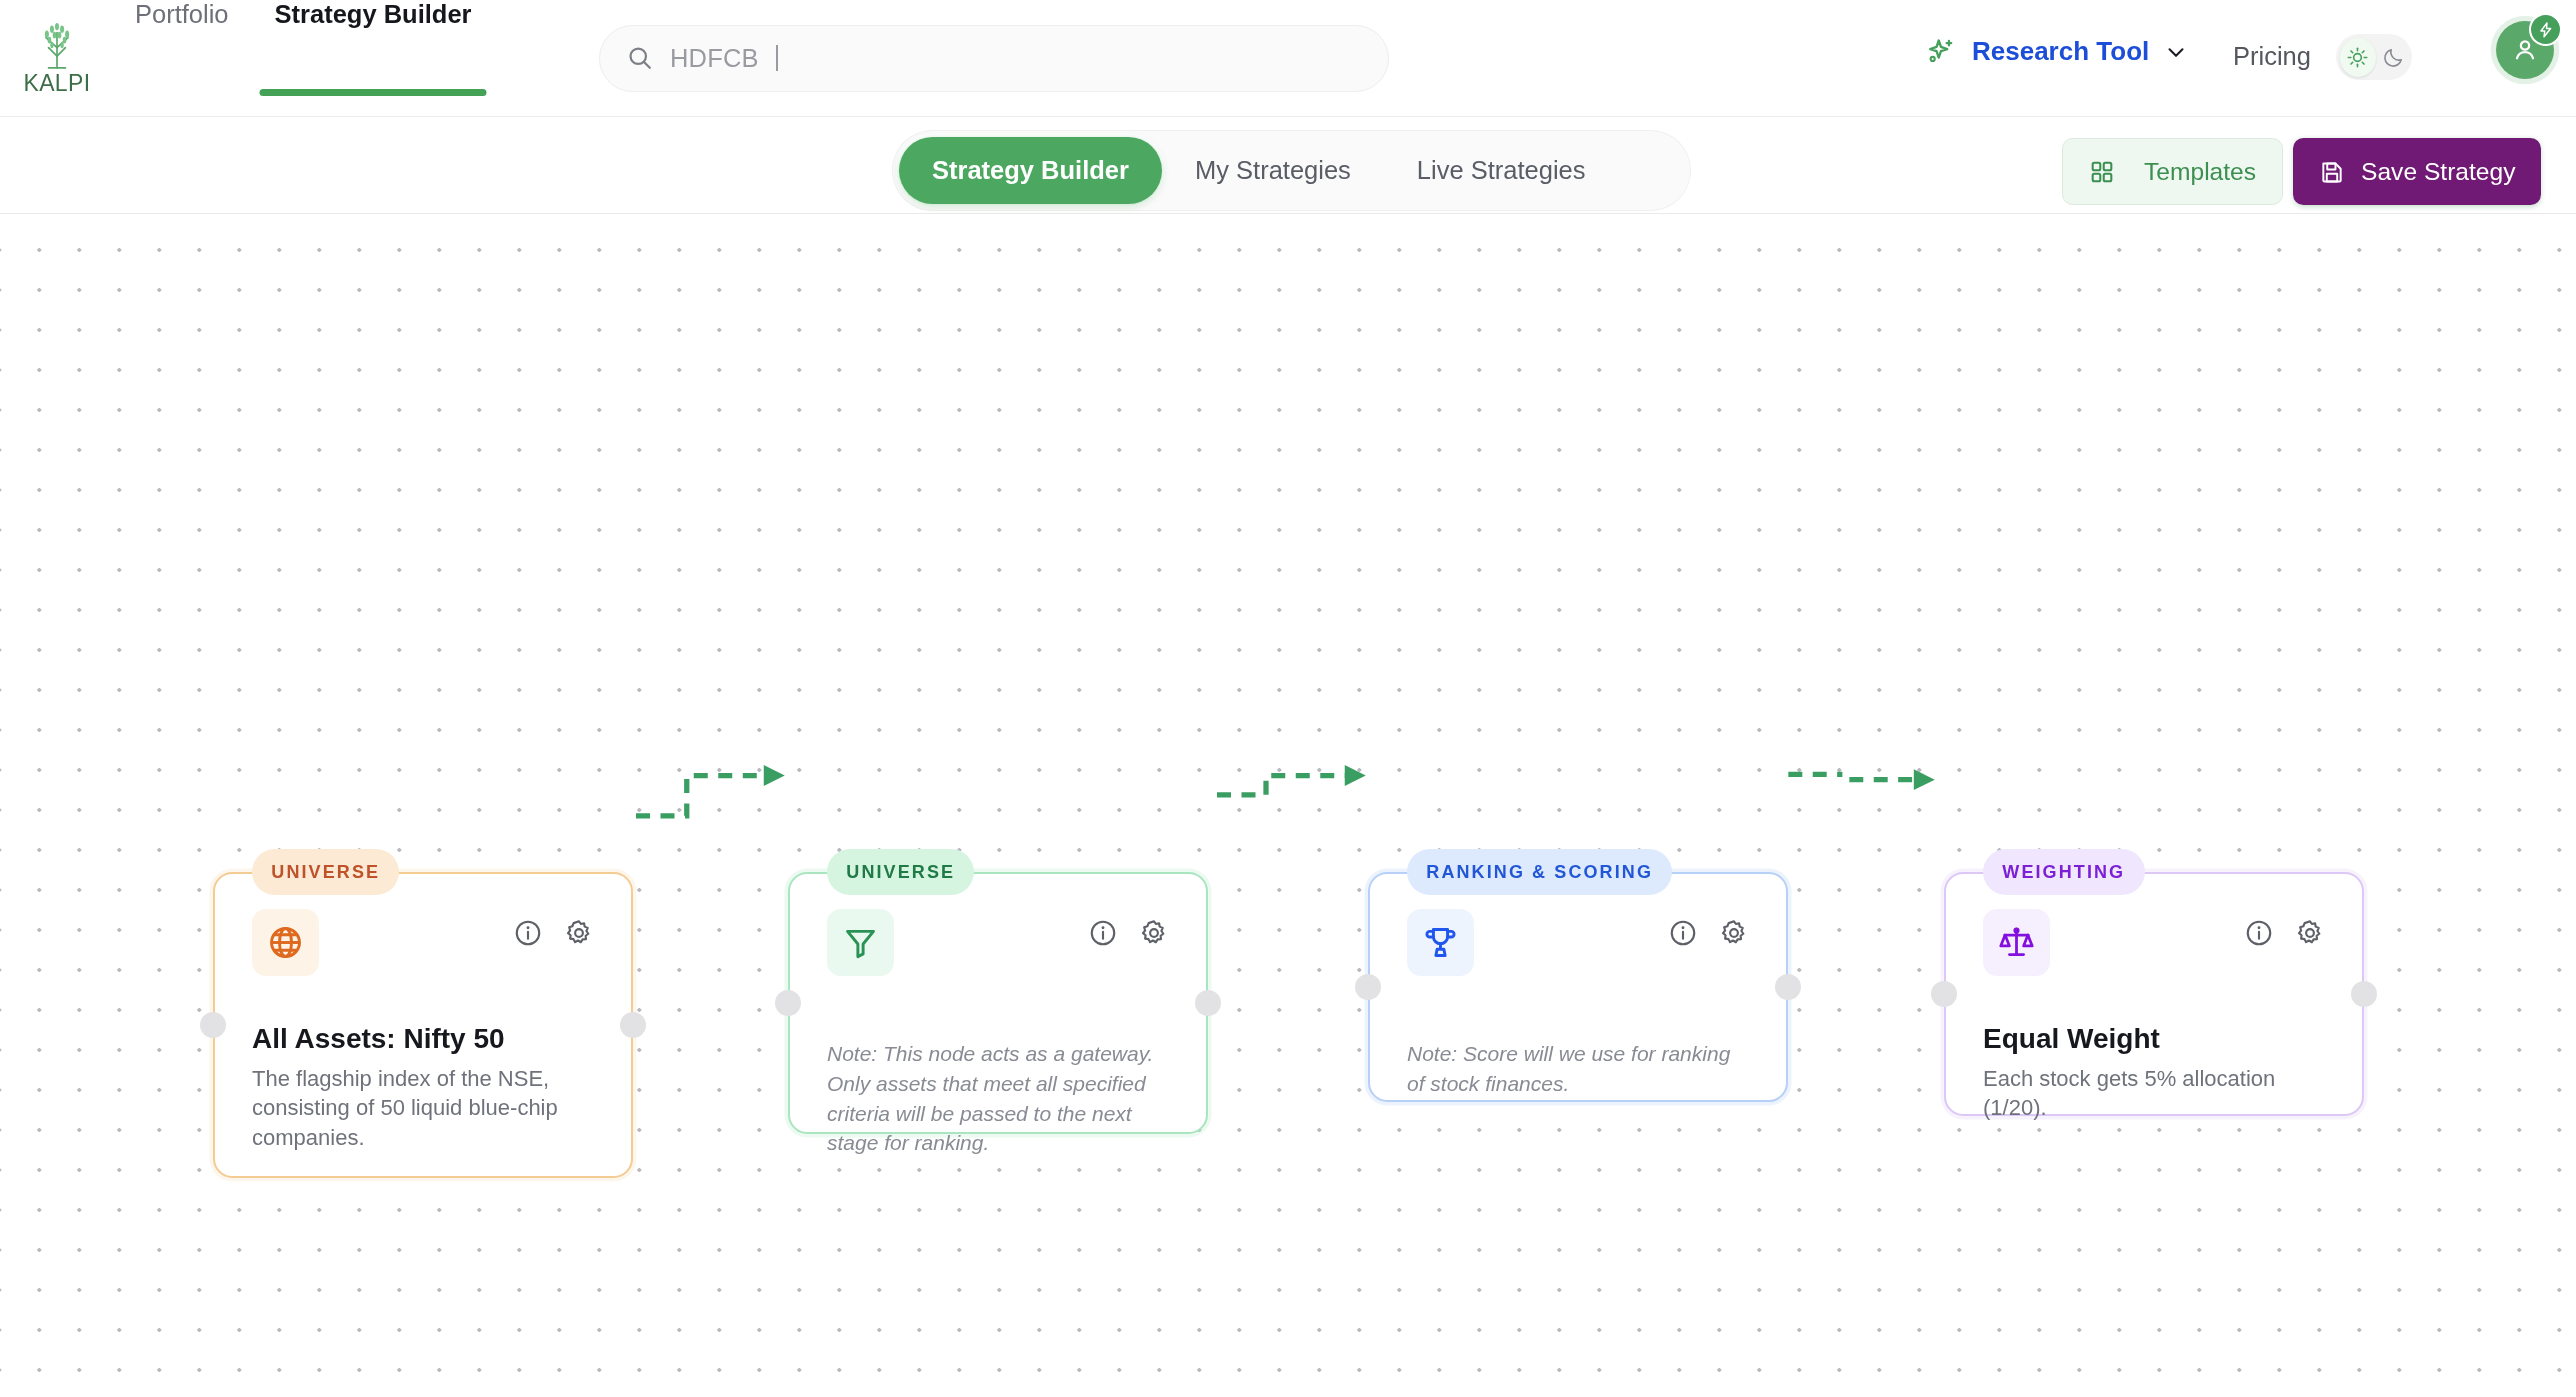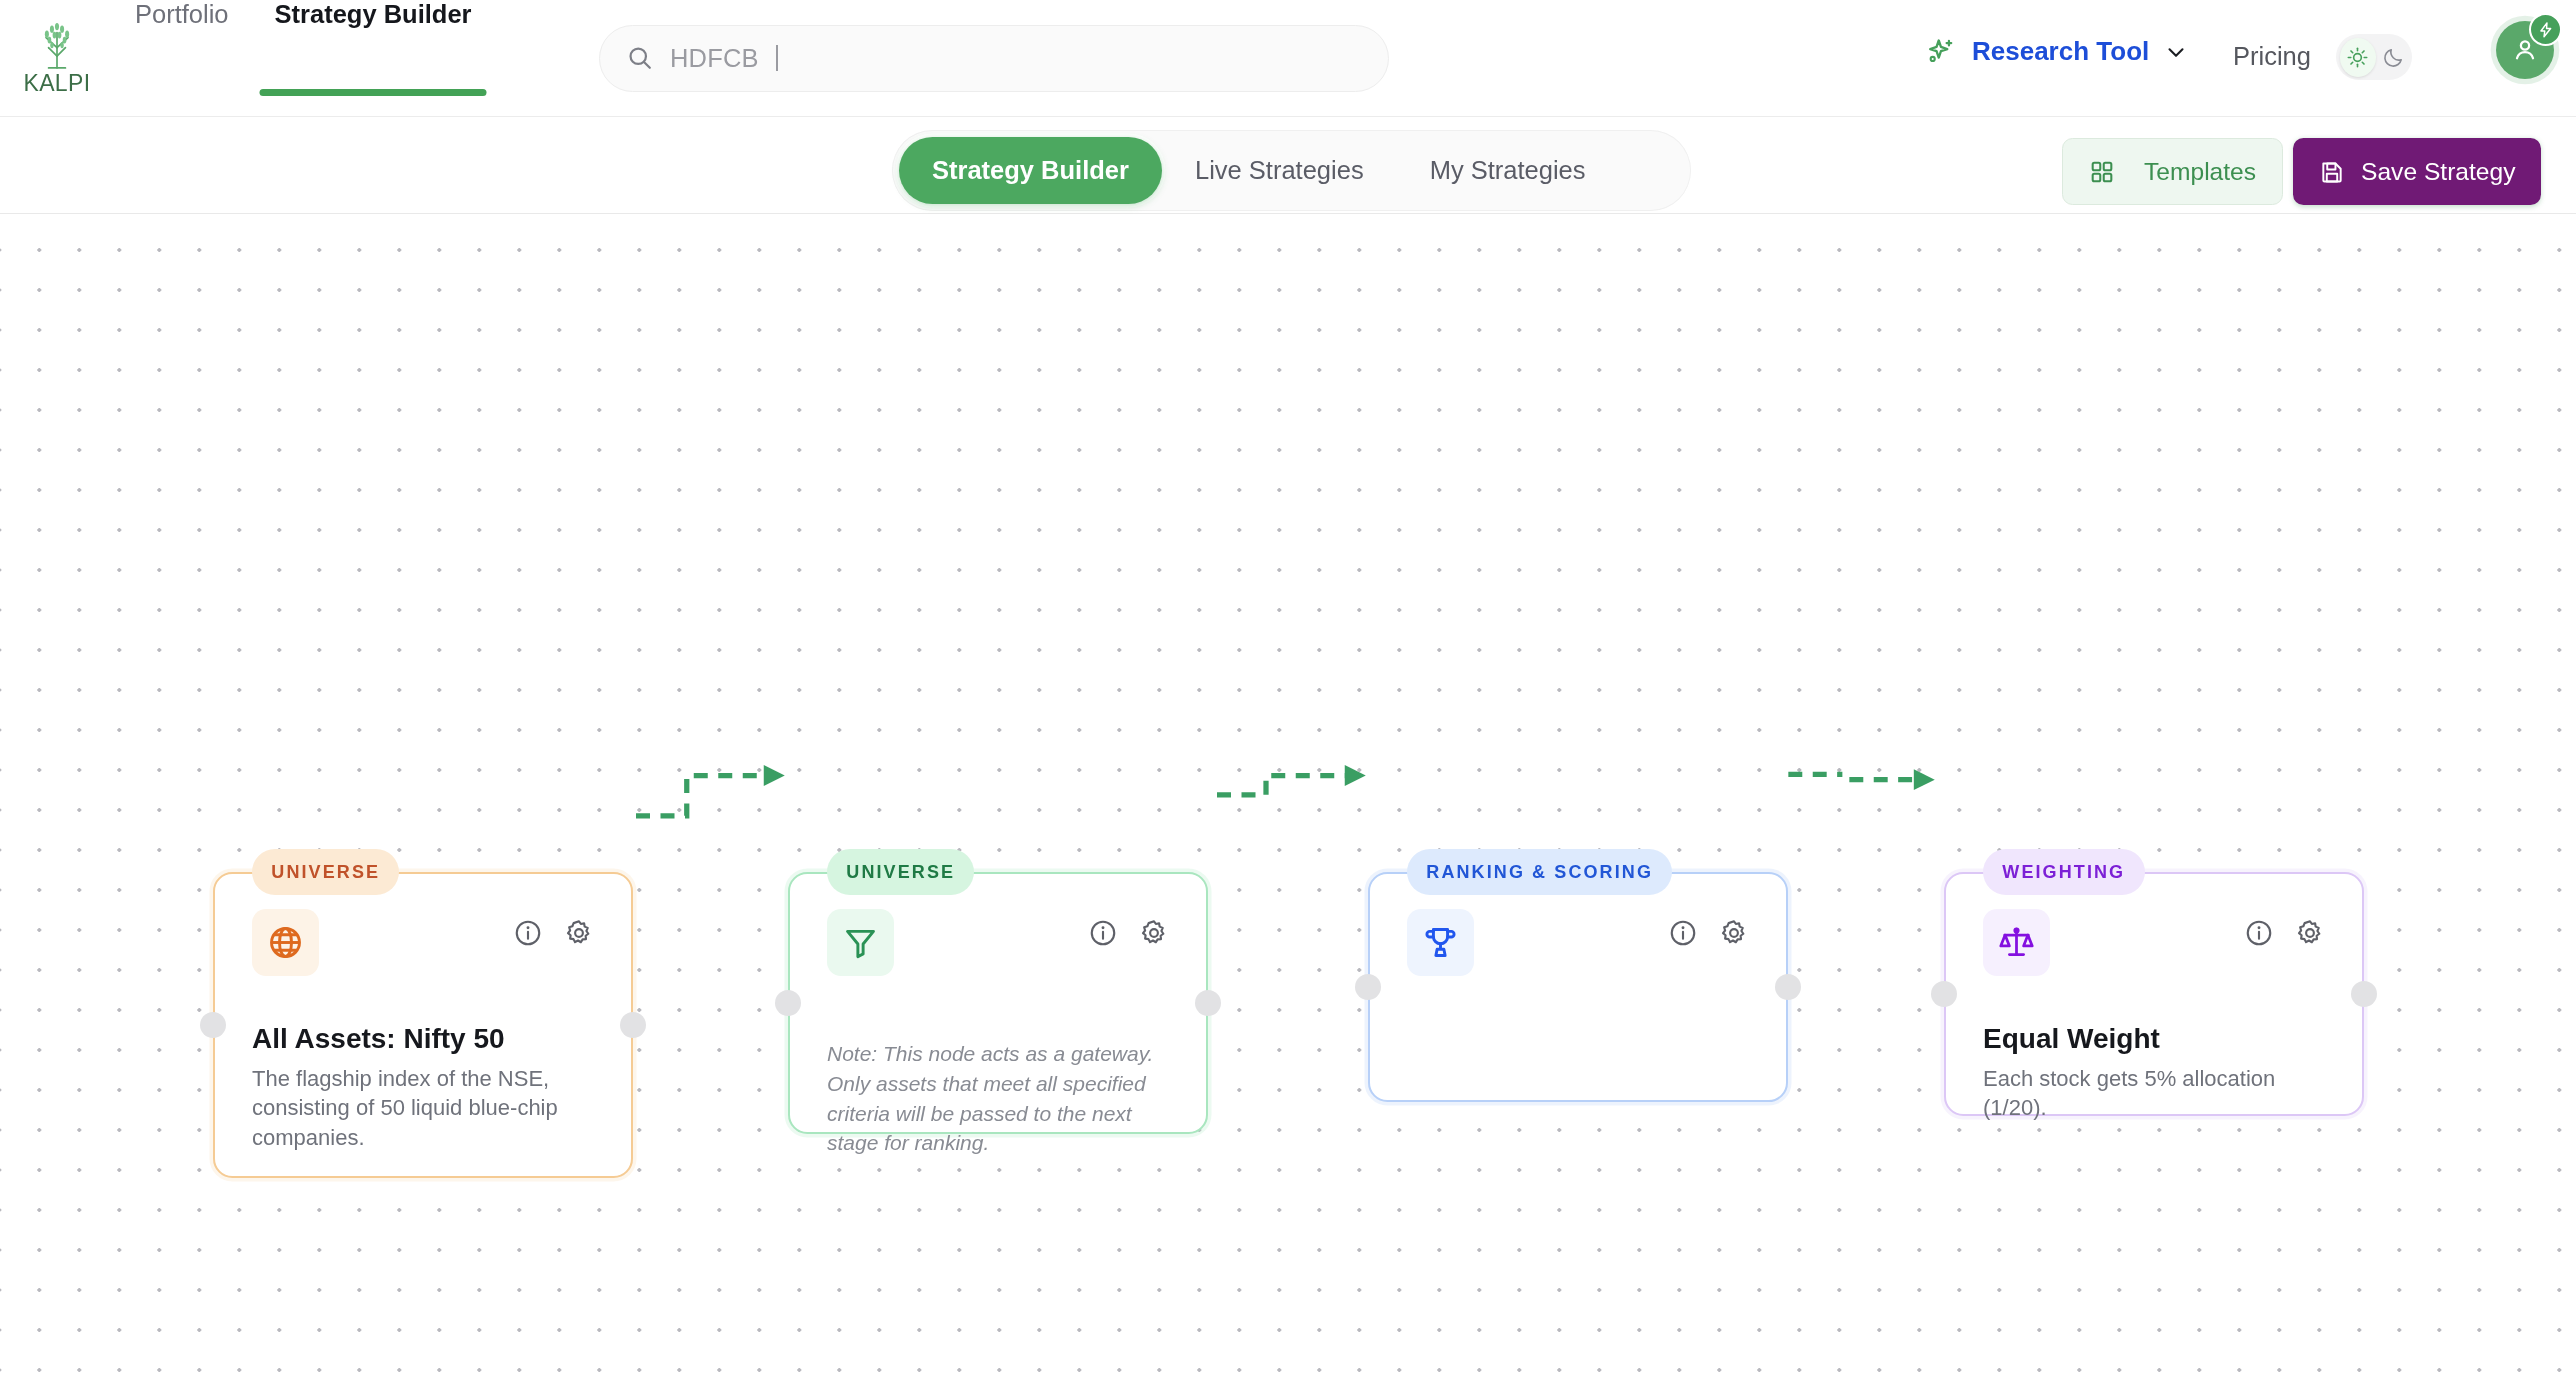--- a/index.html
+++ b/index.html
@@ -336,24 +336,24 @@
   </div>
 </div>
 
 <div class="subbar"></div>
 
 <div class="tabs-pill">
   <div class="tab active">
     <span>Strategy Builder</span>
   </div>
   <div class="tab">
+    <span>My Strategies</span>
+  </div>
+  <div class="tab">
     <span>Live Strategies</span>
-  </div>
-  <div class="tab">
-    <span>My Strategies</span>
   </div>
 </div>
 
 <div class="btn-templates">
   <svg width="26" height="26" viewBox="0 0 24 24">
     <g fill="none" stroke="#3c8f50" stroke-width="1.9">
       <rect x="3.4" y="3.4" width="7" height="7" rx="1.4"></rect>
       <rect x="13.6" y="3.4" width="7" height="7" rx="1.4"></rect>
       <rect x="3.4" y="13.6" width="7" height="7" rx="1.4"></rect>
       <rect x="13.6" y="13.6" width="7" height="7" rx="1.4"></rect>
@@ -480,20 +480,21 @@
             </svg>
           </span>
           <span class="icon-btn">
             <svg width="30" height="30" viewBox="0 0 24 24">
               <circle cx="12" cy="12" r="3.1" fill="none" stroke="#5e6068" stroke-width="1.7"></circle>
               <path d="M12 2.6l1.5 2.2 2.6-.6 .4 2.7 2.5 1-1.1 2.5 1.6 2.2-2.2 1.6.3 2.7-2.7.2-1.4 2.3-2.3-1.4-2.4 1.3-1.2-2.4-2.7-.4.4-2.7-2.1-1.7 1.7-2.1-.8-2.6 2.6-.8 1-2.5Z" fill="none" stroke="#5e6068" stroke-width="1.7" stroke-linejoin="round"></path>
             </svg>
           </span>
         </div>
       </div>
+      <div class="node-note">Note: Score will we use for ranking of stock finances.</div>
     </div>
     <div class="handle left"></div>
     <div class="handle right"></div>
   </div>
 
   <div class="node v-weight" style="left:1944px; top:658px; width:420px; height:244px;">
     <div class="node-pill">WEIGHTING</div>
     <div class="node-card">
       <div class="node-head">
         <div class="node-icon-box">

